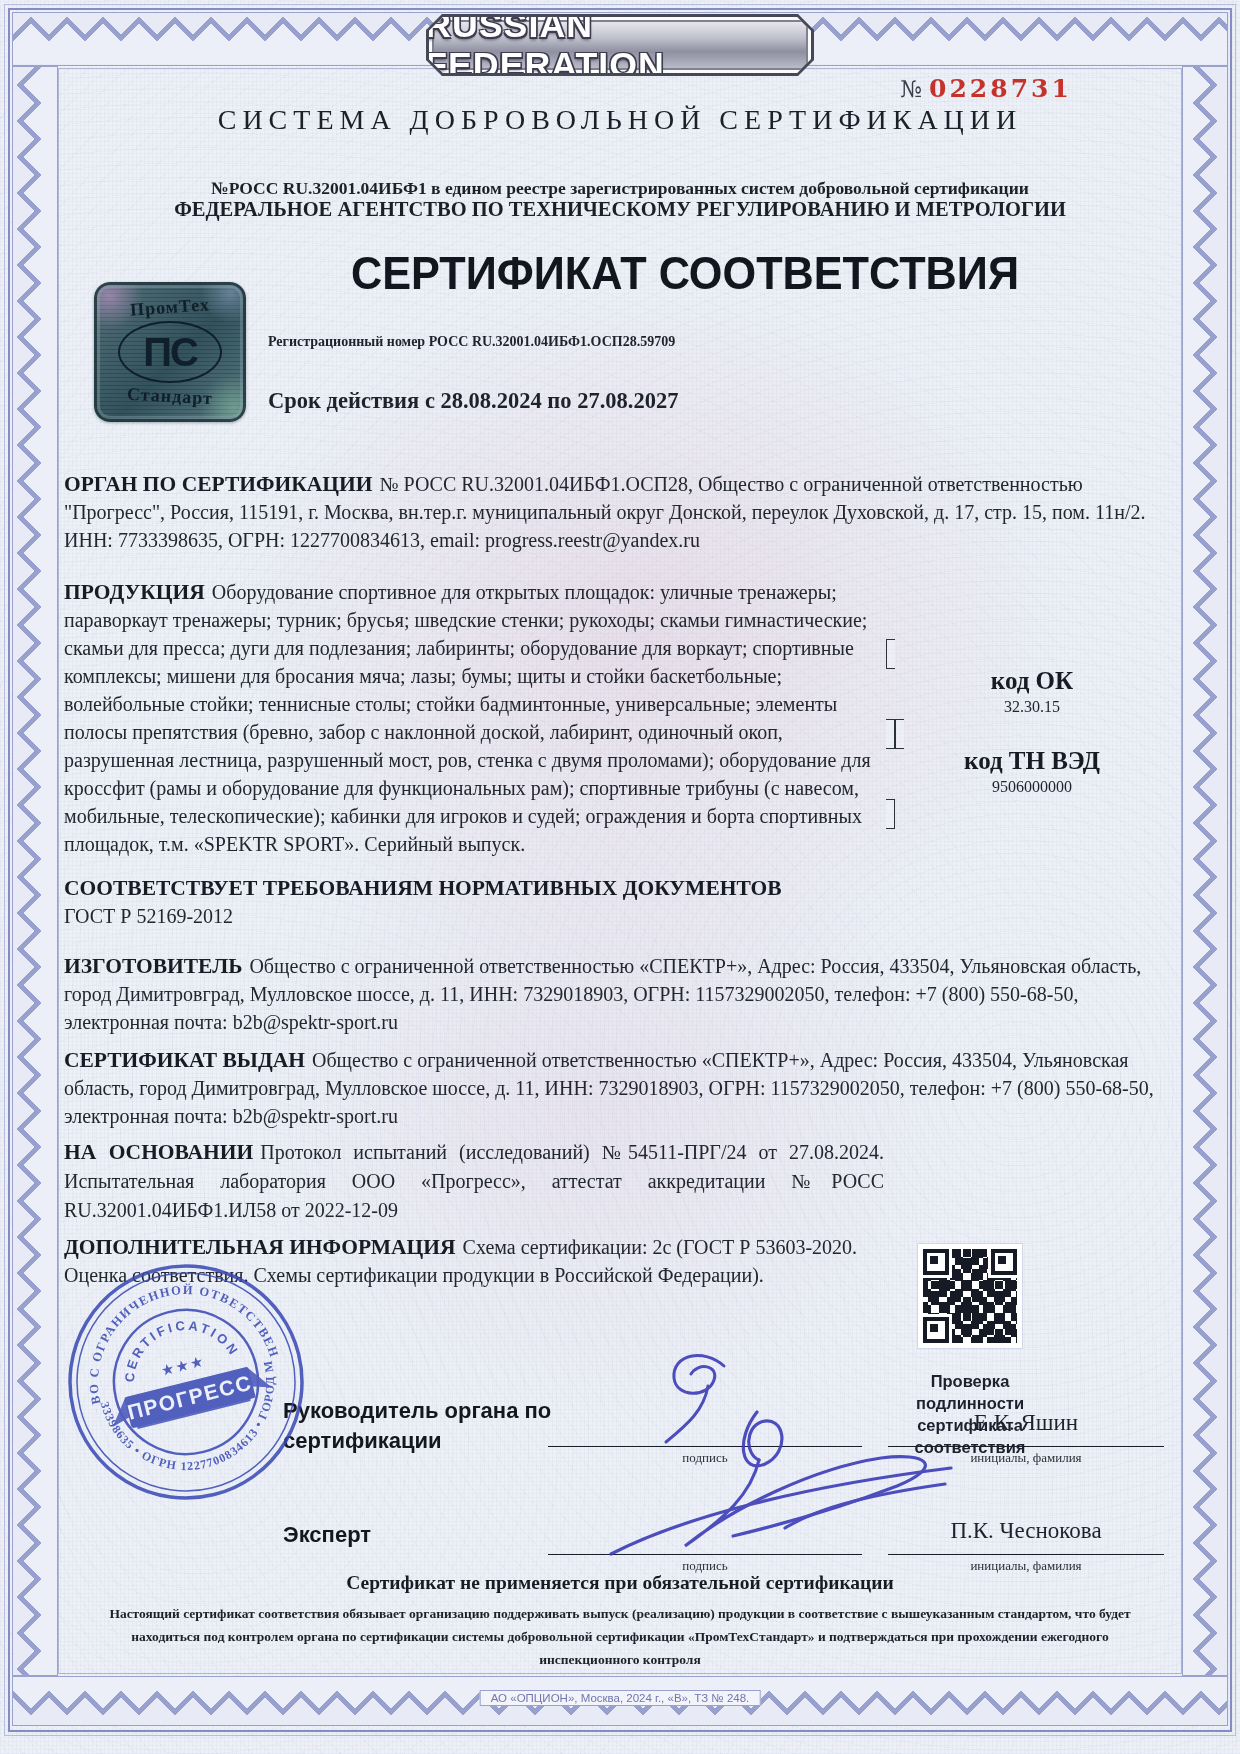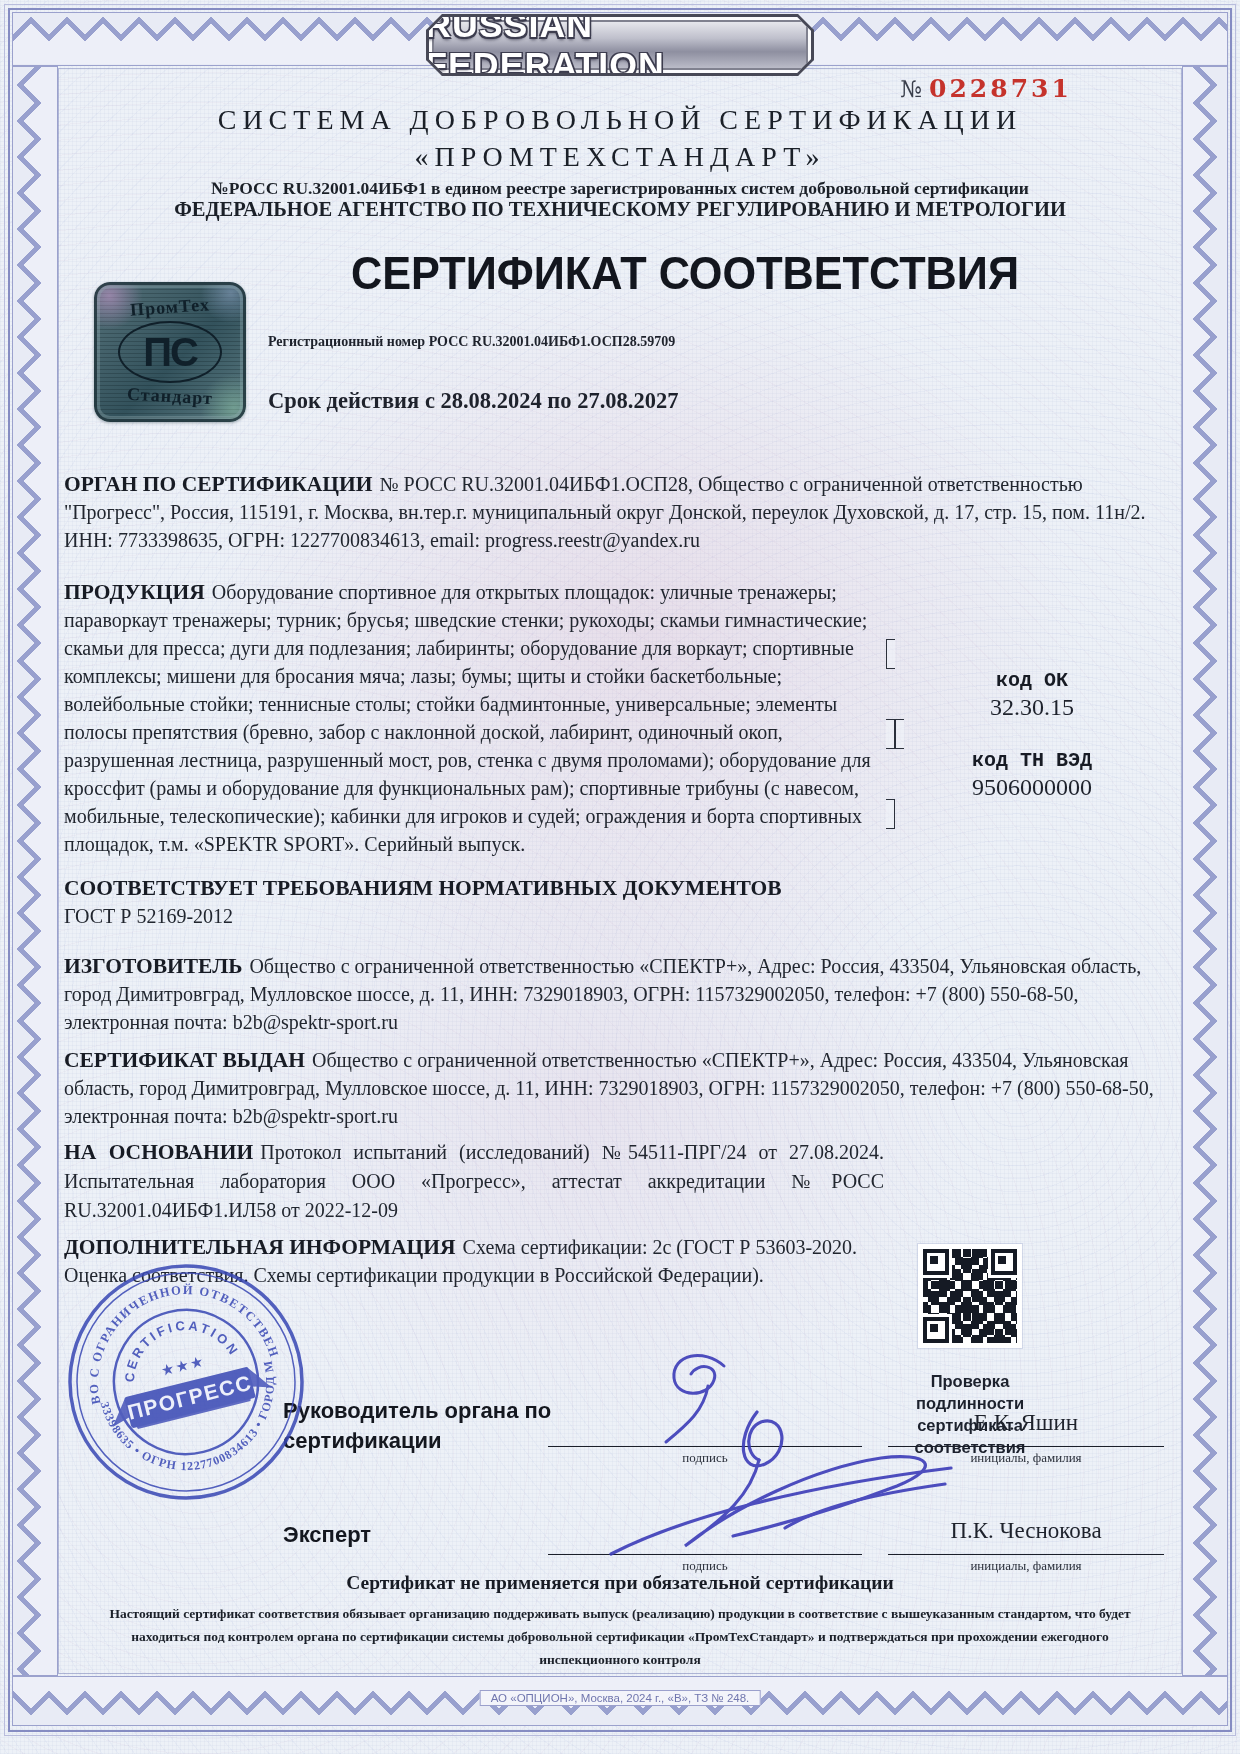--- a/index.html
+++ b/index.html
@@ -81,22 +81,22 @@
   .sec-organ{margin-bottom:24px !important;}
   .sec-production{margin-bottom:16px !important;}
   .sec-conformity{margin-bottom:22px !important;}
   .sec-conformity .lbl{display:block;}
   .sec-manufacturer{margin-bottom:10px !important;}
   .sec-issued{margin-bottom:8px !important;}
   .sec-basis{margin-bottom:8px !important;width:820px;text-align:justify;line-height:29px;}
   .sec-additional{width:830px;}
   .codes-float{float:right;width:292px;margin-top:62px;margin-left:14px;}
   .code-box{border:1.5px solid #2b303b;text-align:center;padding:3px 8px;margin-bottom:12px;background:rgba(240,244,250,.55);}
-  .code-box .c-lbl{display:block;font-weight:bold;font-size:20px;line-height:26px;color:#171b24;font-family:Liberation Mono, monospace;}
-  .code-box .c-val{display:block;font-size:24px;line-height:26px;color:#1e222c;}
+  .code-box .c-lbl{display:block;font-weight:bold;font-size:25px;line-height:26px;color:#171b24;}
+  .code-box .c-val{display:block;font-size:16px;line-height:26px;color:#1e222c;}
   
   .qr-block{position:absolute;left:903px;top:1244px;width:134px;text-align:center;}
   .qr{position:relative;width:104px;height:104px;margin:0 auto;background:#fff;box-shadow:0 0 0 1px rgba(150,160,200,.3);}
   .qr-noise{position:absolute;inset:5px;
     background:
       conic-gradient(#151a24 0 25%, transparent 0 50%, #151a24 0 75%, transparent 0) 0 0/16px 16px,
       conic-gradient(#151a24 0 25%, transparent 0 50%, #151a24 0 75%, transparent 0) 5px 9px/22px 22px,
       #fff;}
   .qr-eye{position:absolute;width:18px;height:18px;border:4px solid #151a24;background:#fff;box-shadow:0 0 0 3px #fff;}
   .qr-eye::after{content:"";position:absolute;left:3px;top:3px;width:8px;height:8px;background:#151a24;}
@@ -141,21 +141,20 @@
       <span class="banner-text">RUSSIAN FEDERATION</span>
     </div>
   </div>
 
   <div class="serial">
     <span>№</span>
     <span class="num">0228731</span>
   </div>
 
   <div class="sys-title">СИСТЕМА ДОБРОВОЛЬНОЙ СЕРТИФИКАЦИИ</div>
-  <div class="sys-name">«ПРОМТЕХСТАНДАРТ»</div>
   <div class="registry">№РОСС RU.32001.04ИБФ1 в едином реестре зарегистрированных систем добровольной сертификации</div>
   <div class="agency">ФЕДЕРАЛЬНОЕ АГЕНТСТВО ПО ТЕХНИЧЕСКОМУ РЕГУЛИРОВАНИЮ И МЕТРОЛОГИИ</div>
 
   <div class="main-title">СЕРТИФИКАТ СООТВЕТСТВИЯ</div>
 
   <div class="holo">
     <span class="holo-top">ПромТех</span>
     <span class="holo-mid">
       <span class="holo-mono">ПС</span>
     </span>

